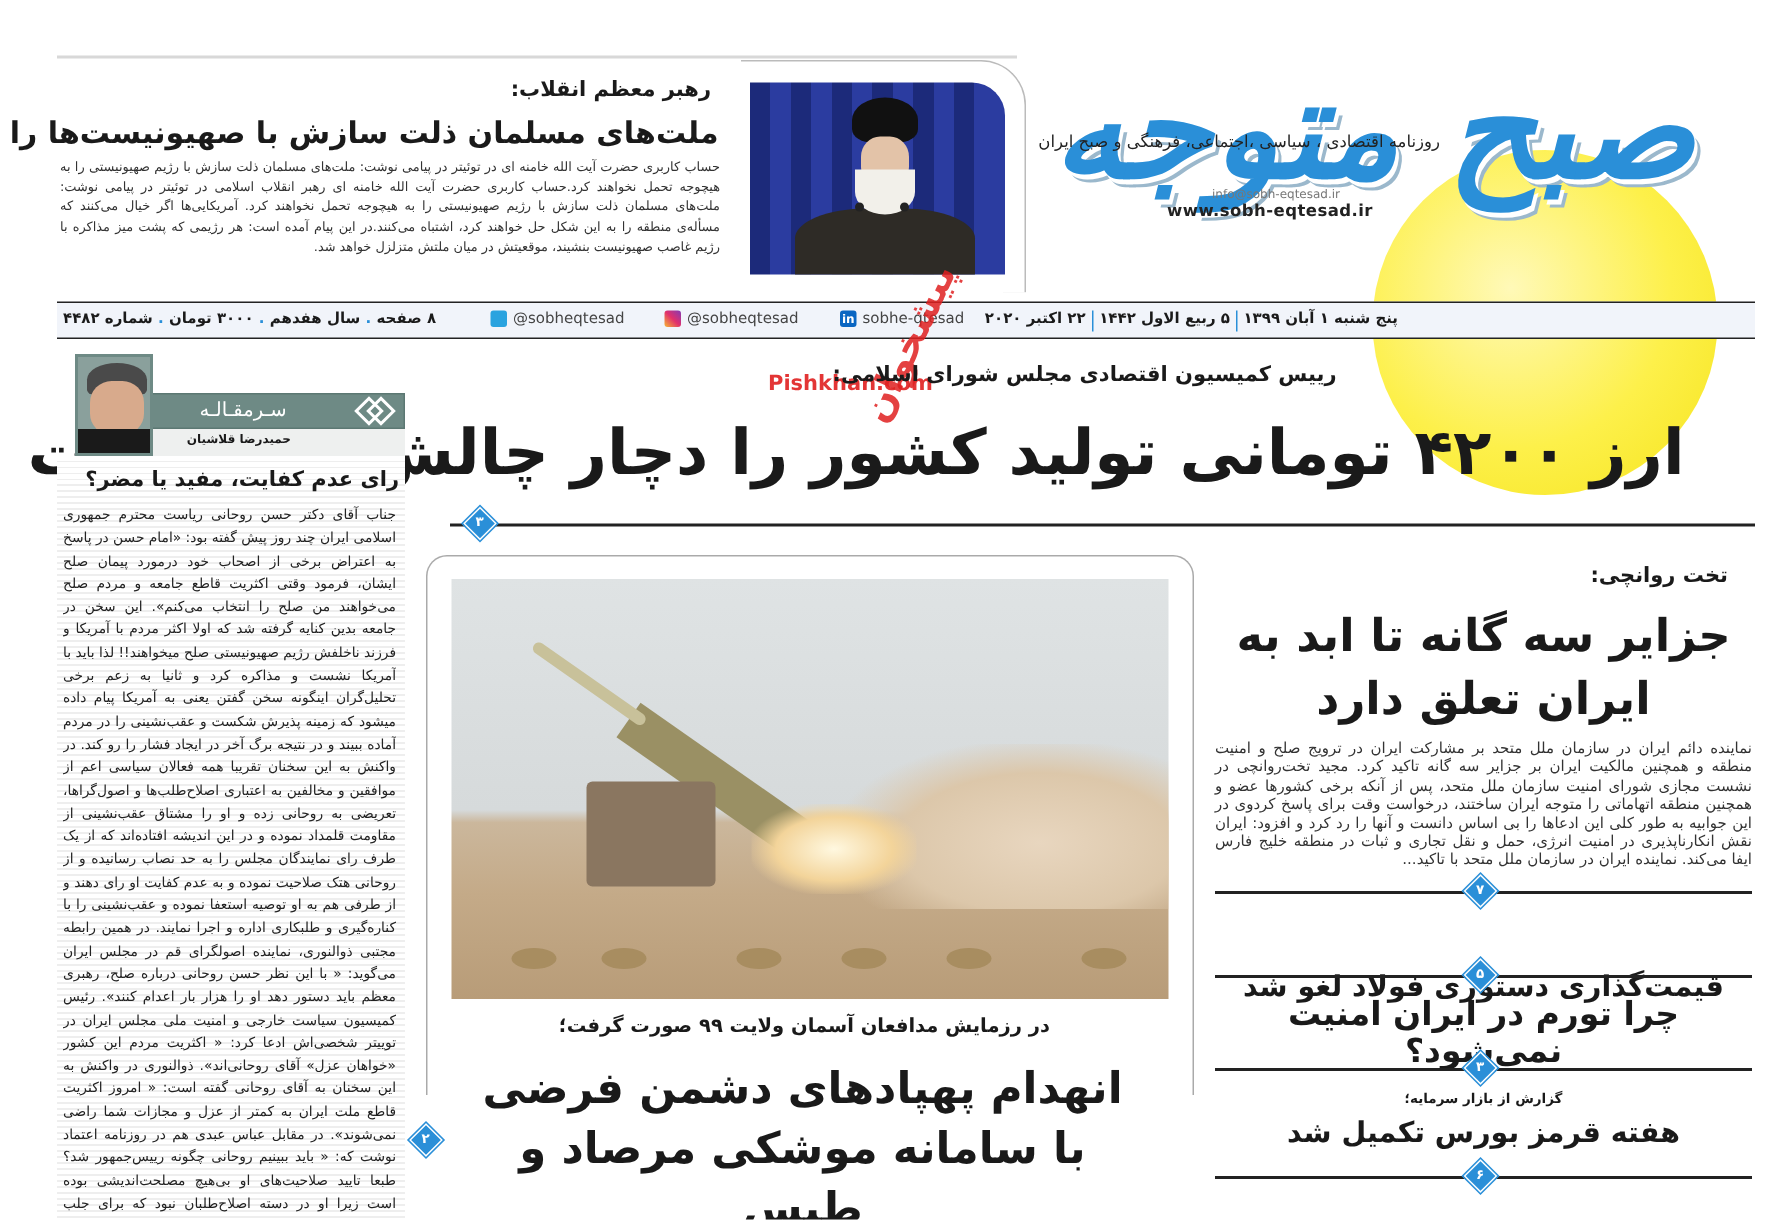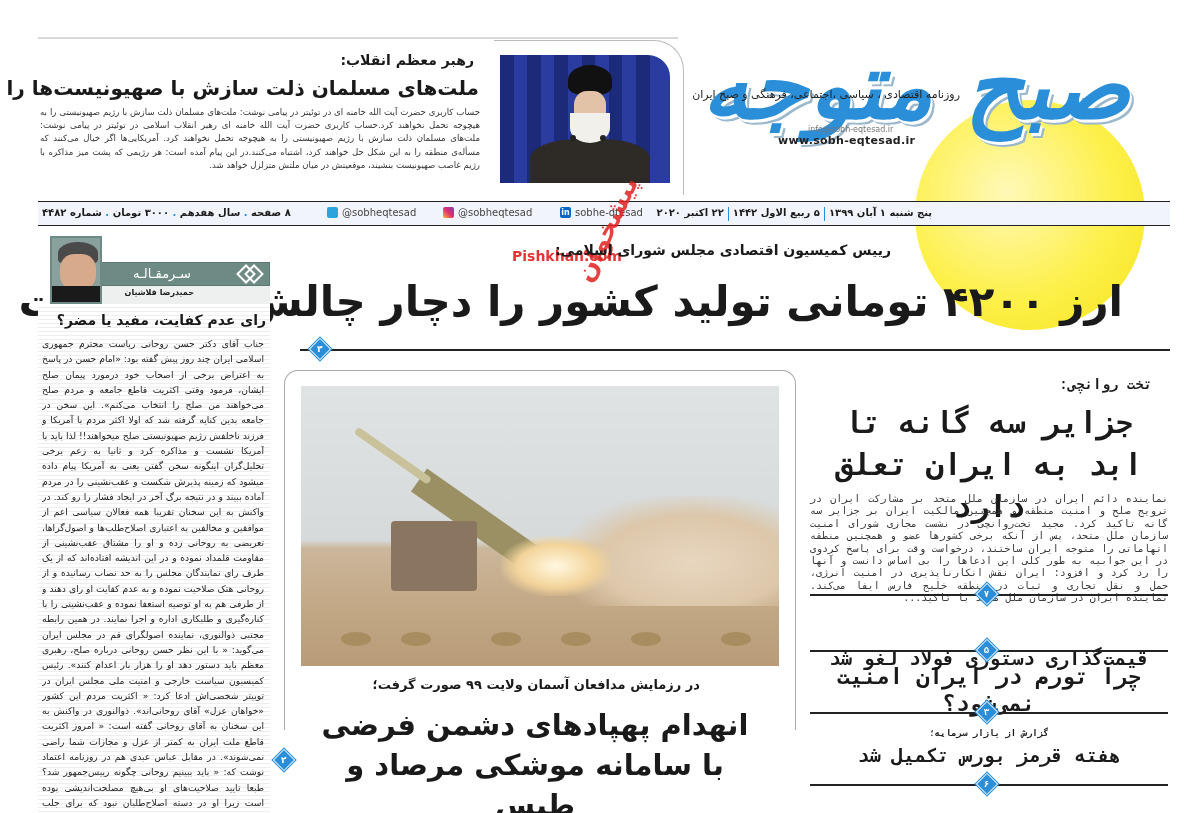--- a/index.html
+++ b/index.html
@@ -143,21 +143,21 @@
   .mp-smoke { position:absolute; left: 260px; top: 110px; width: 220px; height: 110px; background: radial-gradient(ellipse at 60% 60%, #e8d6bf 0%, #dcc7aa 50%, transparent 75%); }
   .mp-brush { position:absolute; bottom: 20px; width: 30px; height: 14px; background: #a88d60; border-radius: 50%; }
   .photo-kicker { position: absolute; right: 95px; top: 306px; font-size: 13px; font-weight: bold; direction: rtl; }
   .photo-headline {
     position: absolute; right: 40px; top: 334px; width: 440px; text-align: center;
     font-size: 29px; font-weight: 900; line-height: 40px; direction: rtl; letter-spacing: -1px;
   }
   .center-diamond { left: 276px; top: 752px; }
 
   
-  .right-col { left: 808px; top: 370px; width: 362px; height: 443px; font-family: Liberation Mono, monospace; }
+  .right-col { left: 808px; top: 370px; width: 362px; height: 443px; }
   .rc-kicker { position: absolute; right: 18px; top: 6px; font-size: 14px; font-weight: bold; direction: rtl; }
   .rc-headline { position: absolute; right: 6px; top: 34px; width: 350px; text-align: center; font-size: 30px; font-weight: bold; line-height: 42px; direction: rtl; }
   .rc-body { position: absolute; left: 2px; top: 124px; width: 358px; font-size: 10px; line-height: 12.4px; color: #333; direction: rtl; text-align: justify; }
   .rc-rule { position: absolute; left: 2px; width: 358px; height: 1.5px; background: #222; }
   .rc-diamond { position: absolute; left: 171px; }
   .rc-h2 { position: absolute; left: 0; width: 362px; text-align: center; font-size: 19px; font-weight: bold; direction: rtl; }
   .rc-h3 { position: absolute; left: 0; width: 362px; text-align: center; font-size: 22px; font-weight: 900; direction: rtl; }
   .rc-small { position: absolute; left: 0; width: 362px; text-align: center; font-size: 9px; font-weight: bold; direction: rtl; }
 </style>
 </head>

